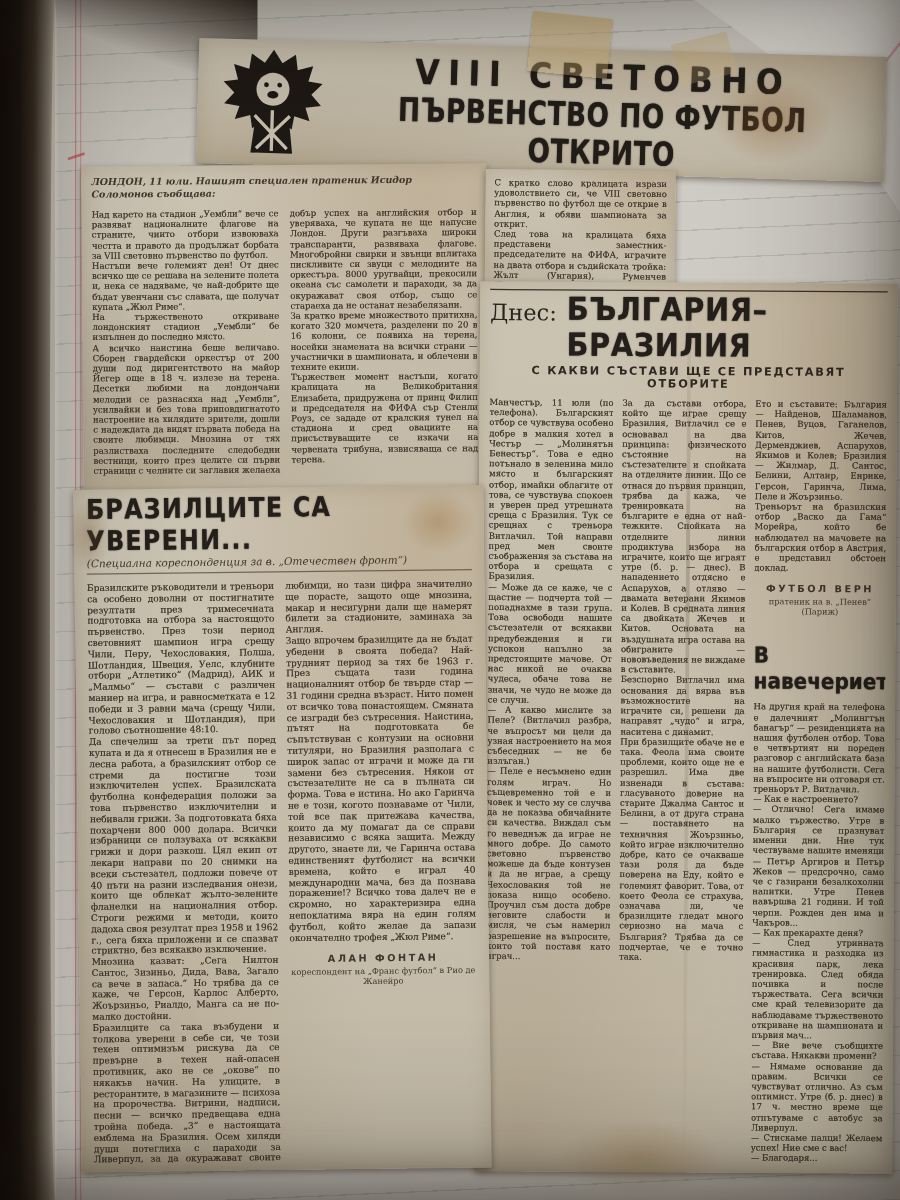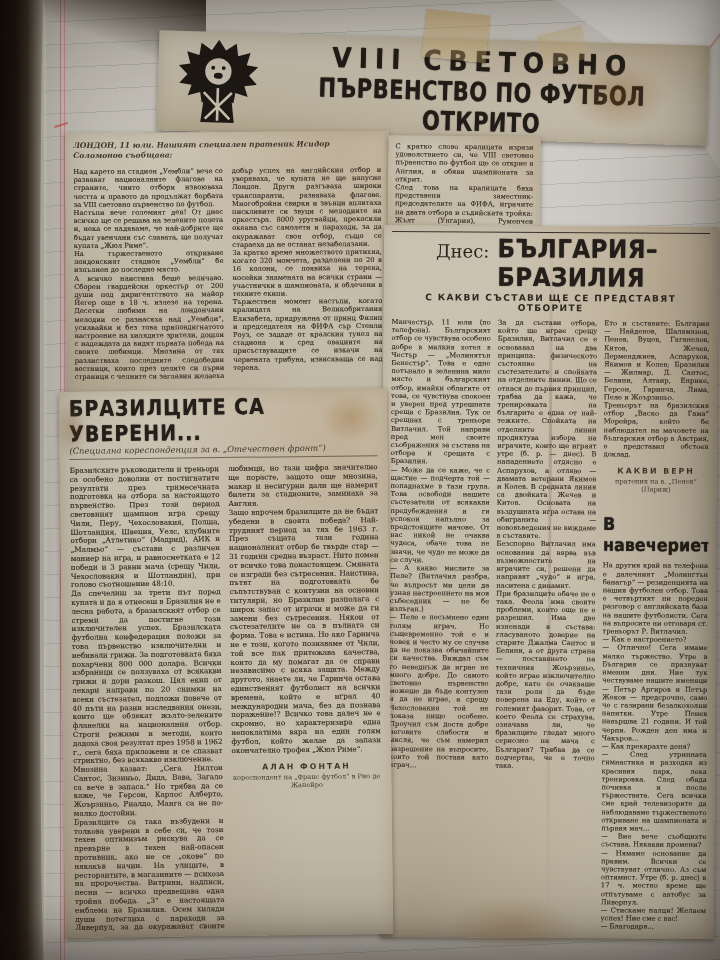--- a/index.html
+++ b/index.html
@@ -59,21 +59,21 @@
 
   
   .clip-cont { left:388px; top:136px; width:152px; height:134px; transform:rotate(.6deg); padding:7px; overflow:hidden; }
 
   
   .clip-dnes { left:382px; top:226px; width:334px; height:712px; transform:rotate(.35deg); padding:6px 8px; }
   .clip-dnes::before { content:""; position:absolute; left:166px; top:0; width:3px; height:100%;
           background:linear-gradient(180deg, rgba(90,70,45,0), rgba(90,70,45,.25) 30%, rgba(90,70,45,.1) 70%, rgba(90,70,45,0)); }
   .dnes-head { display:flex; align-items:baseline; justify-content:center; gap:8px; border-top:1.5px solid #3a322a;
                padding-top:4px; }
-  .dnes-kicker { font-size:18px; color:#2a241e;margin-left:44px; }
+  .dnes-kicker { font-size:18px; color:#2a241e; }
   .dnes-title { font-size:23px; font-weight:bold; letter-spacing:.5px; color:#241f1a; transform:scaleY(1.1);
                 text-shadow:0 0 1px rgba(25,20,15,.85); }
   .dnes-sub { font-size:9px; font-weight:bold; letter-spacing:1.4px; text-align:center; margin:4px 0 6px;
               color:#2e2821; }
   .dnes-cols { display:flex; gap:7px; height:636px; }
   .dnes-col { width:100px; overflow:hidden; }
   .dnes-col3 { width:106px; overflow:hidden; }
 
   .byline { text-align:center; margin:8px 0 22px; }
   .byline-name { font-size:7.8px; font-weight:bold; letter-spacing:2px; }
@@ -169,21 +169,21 @@
     </div>
     <div class="dnes-col">
       <p class="body-text">За да състави отбора, който ще играе срещу Бразилия, Витлачил се е основавал на два принципа: физическото състояние на състезателите и спойката на отделните линии. Що се отнася до първия принцип, трябва да кажа, че тренировката на българите е една от най-тежките. Спойката на отделните линии продиктува избора на играчите, които ще играят утре (б. р. — днес). В нападението отдясно е Аспарухов, а отляво — двамата ветерани Якимов и Колев. В средната линия са двойката Жечев и Китов. Основата на въздушната игра остава на обиграните — нововъведения не виждаме в съставите.
 Безспорно Витлачил има основания да вярва във възможностите на играчите си, решени да направят „чудо“ и игра, наситена с динамит.
 При бразилците обаче не е така. Феола има своите проблеми, които още не е разрешил. Има две изненади в състава: гласуваното доверие на старите Джалма Сантос и Белини, а от друга страна — поставянето на техничния Жоързиньо, който играе изключително добре, като се очакваше тази роля да бъде поверена на Еду, който е големият фаворит. Това, от което Феола се страхува, означава ли, че бразилците гледат много сериозно на мача с България? Трябва да се подчертае, че е точно така.</p>
     </div>
     <div class="dnes-col3">
       <p class="body-text">Ето и съставите: България — Найденов, Шаламанов, Пенев, Вуцов, Гаганелов, Китов, Жечев, Дерменджиев, Аспарухов, Якимов и Колев; Бразилия — Жилмар, Д. Сантос, Белини, Алтаир, Енрике, Герсон, Гаринча, Лима, Пеле и Жоързиньо.
 Треньорът на бразилския отбор „Васко да Гама“ Морейра, който бе наблюдател на мачовете на българския отбор в Австрия, е представил обстоен доклад.</p>
       <div class="byline">
-        <div class="byline-name sans">КАКВИ ВЕРН</div>
+        <div class="byline-name sans">ФУТБОЛ ВЕРН</div>
         <div class="byline-role">пратеник на в. „Пенев“ (Париж)</div>
       </div>
       <div class="eve-head sans">В навечерието...</div>
       <p class="body-text">На другия край на телефона е далечният „Молингтън банагър“ — резиденцията на нашия футболен отбор. Това е четвъртият ни пореден разговор с английската база на нашите футболисти. Сега на въпросите ни отговаря ст. треньорът Р. Витлачил.
 — Как е настроението?
 — Отлично! Сега имаме малко тържество. Утре в България се празнуват именни дни. Ние тук чествуваме нашите именяци — Петър Аргиров и Петър Жеков — предсрочно, само че с газирани безалкохолни напитки. Утре Пенев навършва 21 години. И той черпи. Рожден ден има и Чакъров...
 — Как прекарахте деня?
 — След утринната гимнастика и разходка из красивия парк, лека тренировка. След обяда почивка и после тържествата. Сега всички сме край телевизорите да наблюдаваме тържественото откриване на шампионата и първия мач...
 — Вие вече съобщихте състава. Някакви промени?
 — Нямаме основание да правим. Всички се чувствуват отлично. Аз съм оптимист. Утре (б. р. днес) в 17 ч. местно време ще отпътуваме с автобус за Ливерпул.

